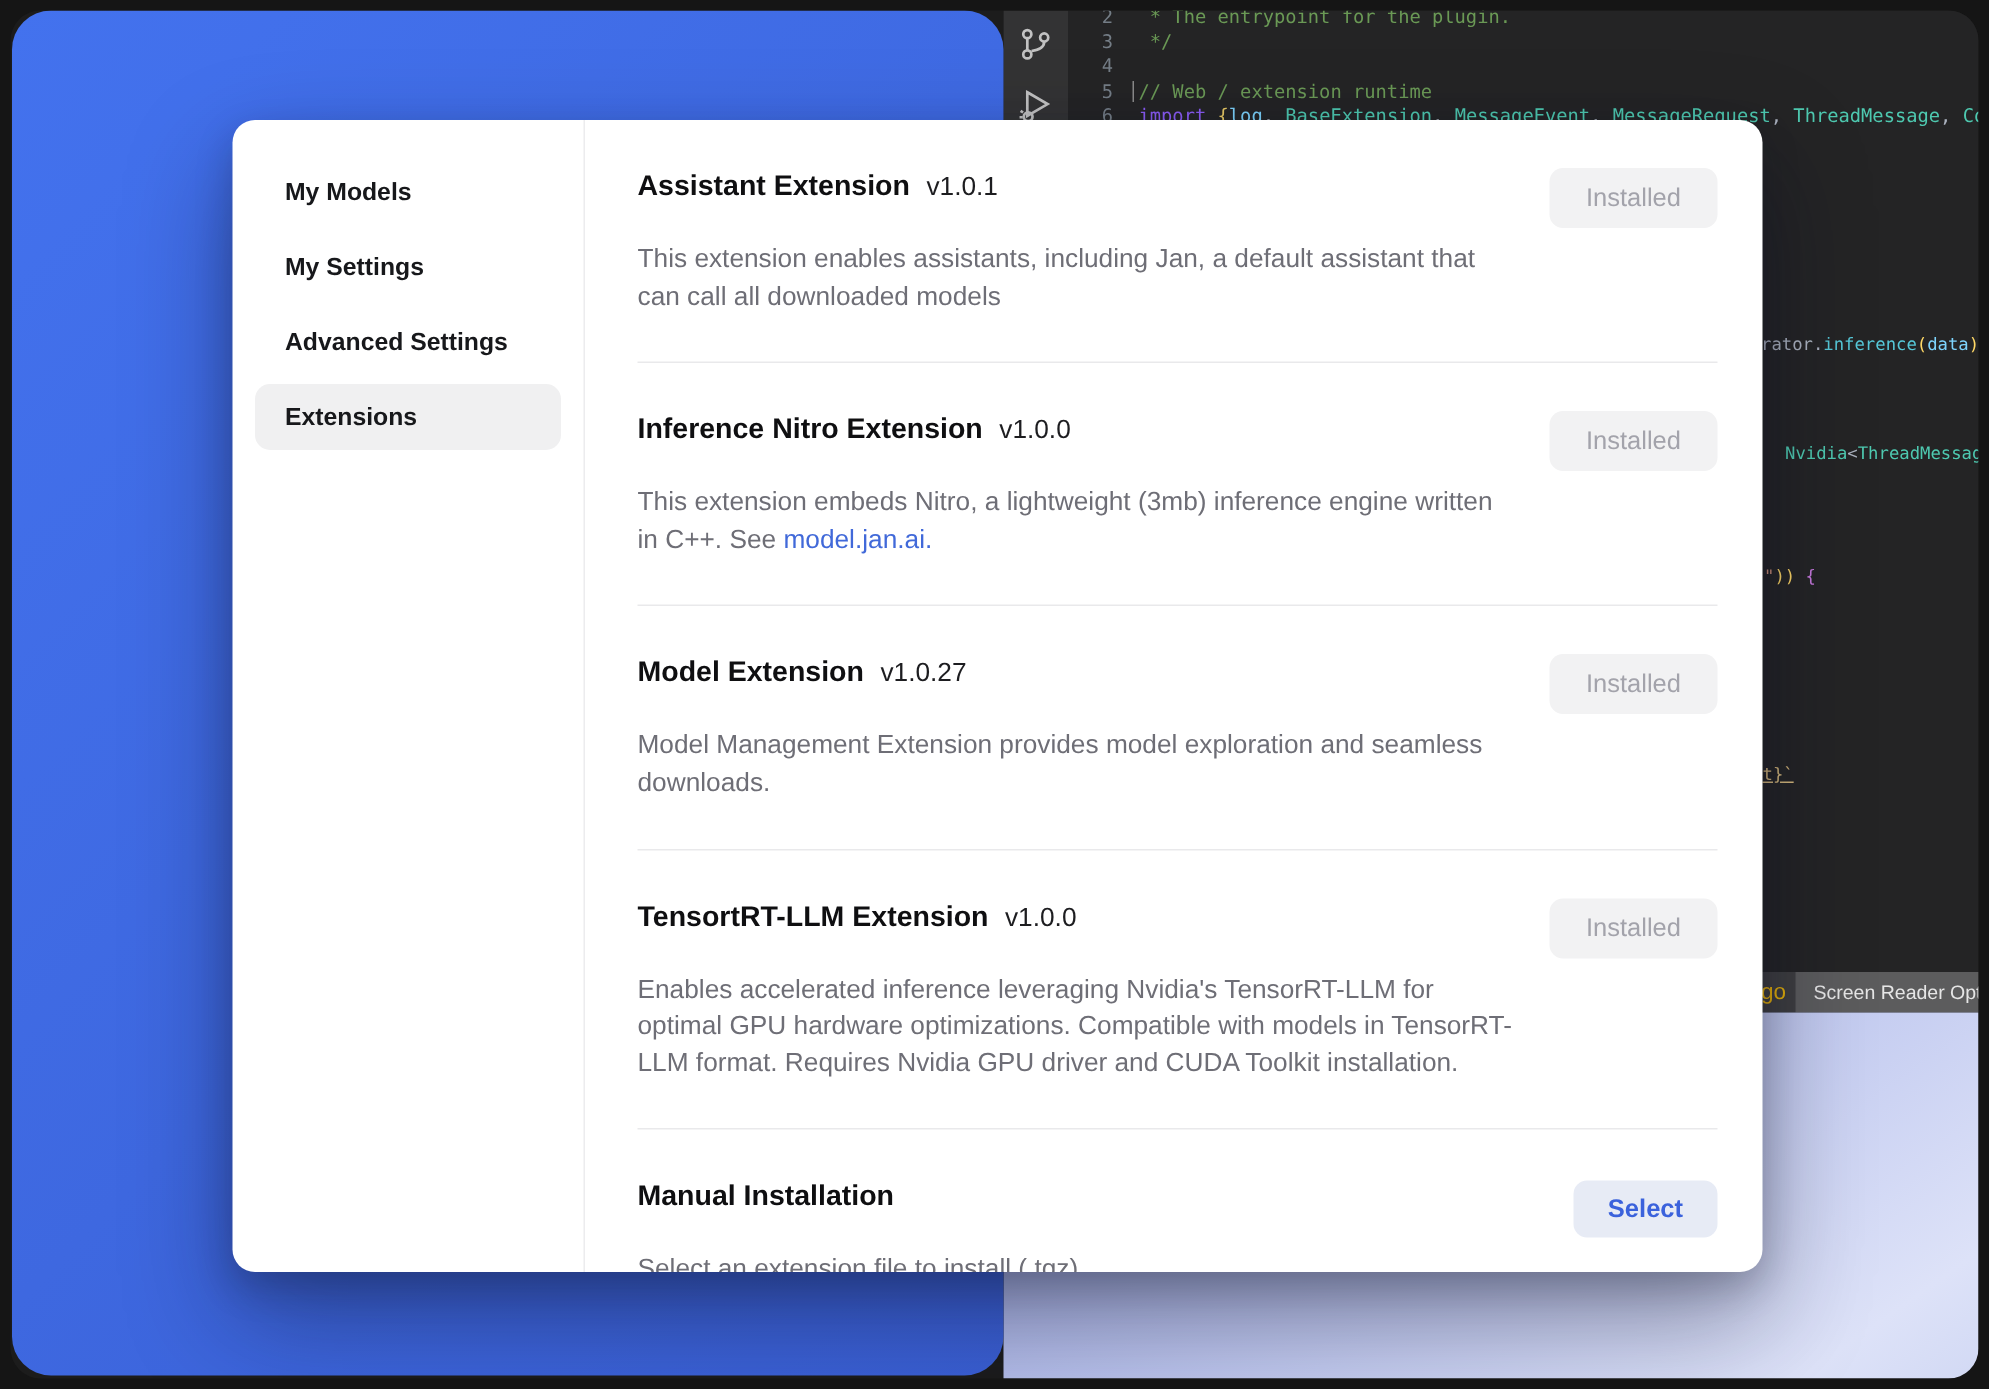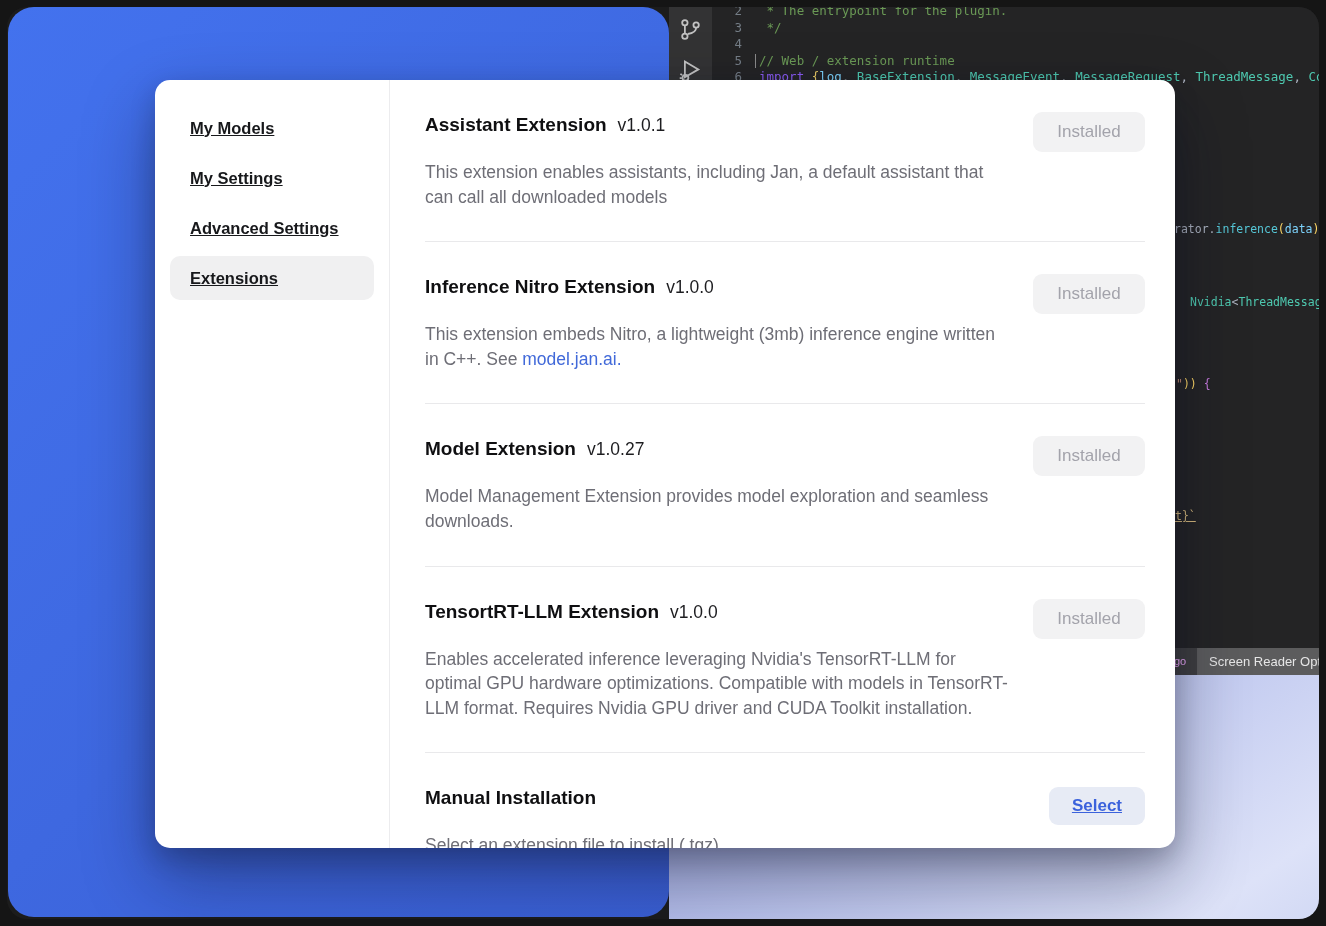--- a/index.html
+++ b/index.html
@@ -25,54 +25,54 @@
   .frag:nth-of-type(1){left:505px;top:215px;}
   .frag:nth-of-type(2){left:521px;top:288px;}
   .frag:nth-of-type(3){left:507px;top:370px;}
   .frag:nth-of-type(4){left:506px;top:502px;}
   .c-comment{color:#6a9955}.c-kw{color:#8b5cf6}.c-brace{color:#e8c964}
   .c-var{color:#7dd3fc}.c-type{color:#4ec9b0}.c-punct{color:#abb2bf}
   .c-method{color:#56c8d8}.c-paren{color:#ffd866}.c-string{color:#ce9178}
   .c-curly{color:#c678dd}.c-tpl{color:#d7ba7d;text-decoration:underline}
   .status-bar{position:absolute;left:0;top:641px;width:100%;height:27px;background:#3f3f40;}
   .status-left{position:absolute;left:505px;top:0;line-height:27px;
-    font-size:11px;color:#f0abfc;}
+    font-size:15px;color:#eab308;}
   .status-item{position:absolute;left:528px;top:0;height:27px;line-height:27px;
     padding:0 12px;background:#5c5c5d;color:#e6e6e6;font-size:13px;white-space:nowrap;}
 
   
   .lavender{position:absolute;left:662px;top:668px;right:0;bottom:0;
     background:linear-gradient(145deg,#97a3dc 0%,#aab4e6 22%,#c3cbf0 55%,#dde2f8 88%,#d2d9f4 100%);}
 
   
   .blue-panel{position:absolute;left:1px;top:0;width:661px;height:910px;border-radius:26px;
     background:linear-gradient(135deg,var(--panel-blue-light) 0%,var(--panel-blue) 55%,#3a5fd4 100%);}
 
   
   .card{position:absolute;left:148px;top:73px;width:1020px;height:768px;border-radius:15px;
     background:#fff;display:flex;
     box-shadow:0 30px 70px rgba(12,16,38,.40),0 10px 24px rgba(12,16,38,.22);}
   .sidebar{width:235px;flex:none;border-right:1px solid #ececee;padding-top:26px;box-sizing:border-box;}
   .side-item{height:44px;margin:0 15px 6px;border-radius:10px;display:flex;align-items:center;
-    padding-left:20px;font-size:16.5px;font-weight:700;color:#17181b;cursor:pointer;box-sizing:border-box;text-decoration:underline;}
+    padding-left:20px;font-size:16.5px;font-weight:700;color:#17181b;cursor:pointer;box-sizing:border-box;}
   .side-item.active{background:var(--active-item-bg);}
   .content{flex:1;padding:0 30px 0 35px;box-sizing:border-box;overflow:hidden;}
   .ext{padding:32px 0 32px;border-bottom:1px solid #e9e9eb;}
   .ext:last-child{border-bottom:none;}
   .ext-head{display:flex;justify-content:space-between;align-items:flex-start;}
   .ext-titles{display:flex;align-items:baseline;gap:11px;}
   .ext-name{font-size:19px;font-weight:700;color:#0f0f11;line-height:26px;}
   .ext-ver{font-size:17.5px;font-weight:400;color:#1d1d20;}
   .ext-desc{margin:8px 0 0;font-size:17.5px;line-height:24.6px;color:#6e6e76;max-width:585px;}
   .desc-link{color:var(--link-blue);text-decoration:none;cursor:pointer;}
   .btn{border:none;border-radius:9px;font-family:inherit;font-size:17px;cursor:pointer;flex:none;}
   .btn.installed{background:var(--installed-bg);color:var(--installed-text);
     font-weight:500;padding:10px 21px;min-width:112px;box-sizing:border-box;}
   .btn.select{background:var(--select-bg);color:var(--select-text);
-    font-weight:700;padding:9px 23px;min-width:95px;box-sizing:border-box;margin-top:2px;text-decoration:underline;}
+    font-weight:700;padding:9px 23px;min-width:95px;box-sizing:border-box;margin-top:2px;}
 </style>
 </head>
 <body>
 
 <div class="frame">
 
   <div class="editor">
     <div class="activity-bar">
       <div class="ab-icon">
         <svg viewBox="0 0 24 24" fill="none" stroke="currentColor" stroke-width="1.6">

